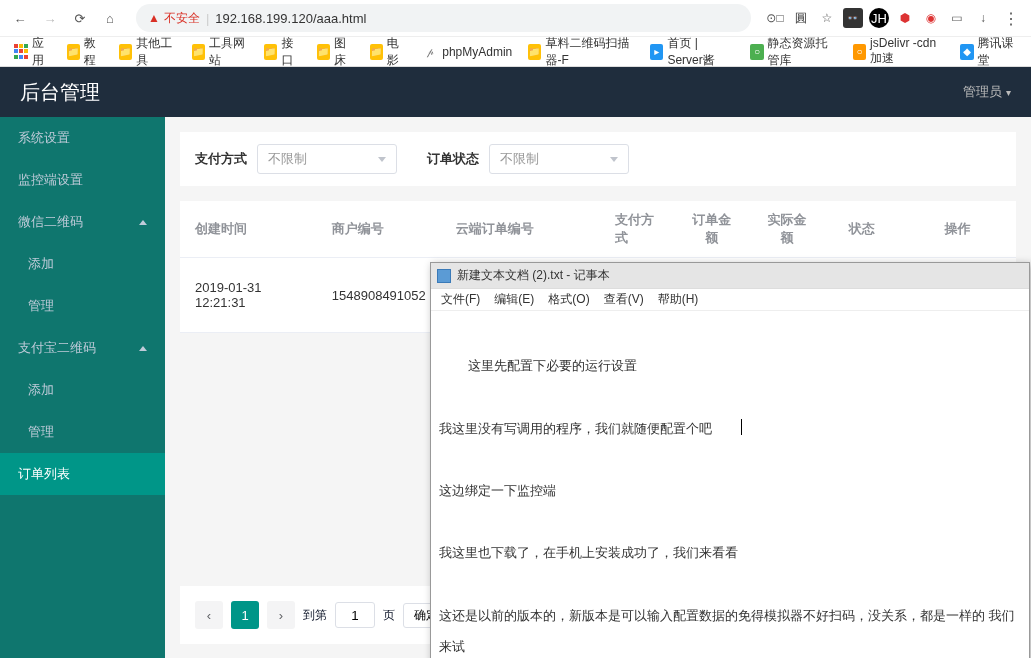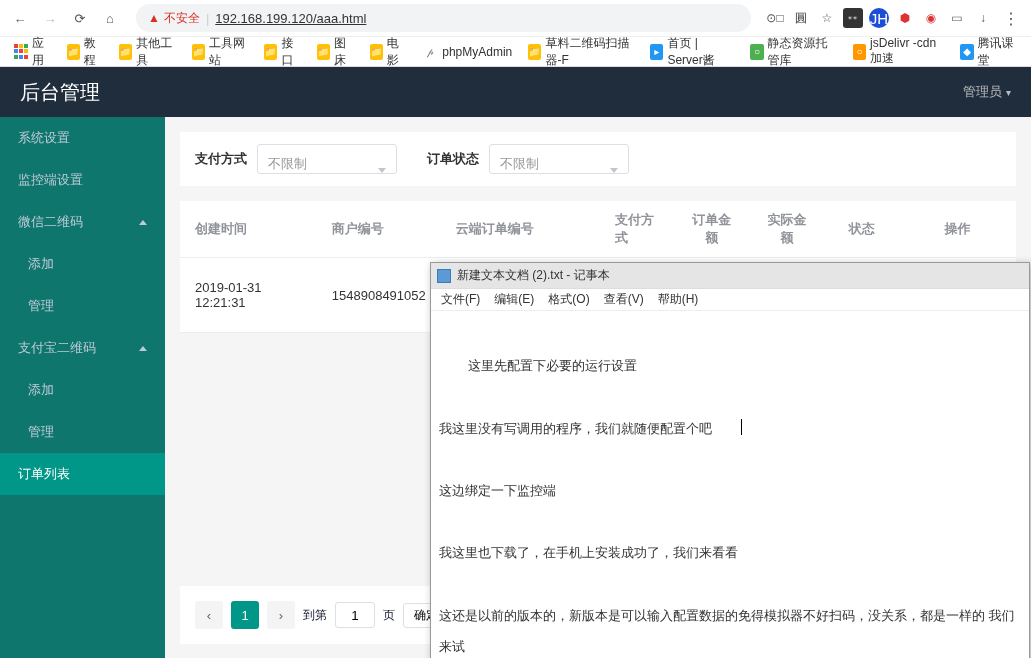--- a/index.html
+++ b/index.html
@@ -4,21 +4,21 @@
   <style>
     * { margin: 0; padding: 0; box-sizing: border-box; }
     body { font-family: "Microsoft YaHei", Arial, sans-serif; font-size: 13px; color: #333; background: #f5f5f5; overflow: hidden; }
     
     
     .browser-chrome { background: #fff; border-bottom: 1px solid #ddd; }
     .browser-toolbar { height: 36px; display: flex; align-items: center; padding: 0 8px; gap: 6px; }
     .nav-btn { width: 24px; height: 24px; display: flex; align-items: center; justify-content: center; color: #555; cursor: pointer; border-radius: 50%; }
     .url-bar { flex: 1; height: 28px; background: #f1f3f4; border-radius: 14px; display: flex; align-items: center; padding: 0 12px; gap: 6px; margin: 0 8px; }
     .warning { color: #d93025; font-size: 12px; display: flex; align-items: center; gap: 4px; }
-    .url-text { color: #333; font-size: 13px; text-decoration: underline; }
+    .url-text { color: #333; font-size: 13px; }
     .ext-icon { width: 20px; height: 20px; display: flex; align-items: center; justify-content: center; font-size: 12px; }
     .menu-dots { font-size: 16px; color: #555; padding: 0 4px; }
     
     
     .bookmarks-bar { height: 30px; display: flex; align-items: center; padding: 0 8px; gap: 4px; border-top: 1px solid #eee; }
     .bookmark { display: flex; align-items: center; gap: 4px; padding: 2px 6px; font-size: 12px; color: #333; cursor: pointer; border-radius: 3px; }
     .bm-icon { width: 16px; height: 16px; display: inline-flex; align-items: center; justify-content: center; font-size: 10px; }
     .bm-yellow { background: #ffc107; color: #fff; border-radius: 2px; }
     .bm-blue { background: #2196f3; color: #fff; border-radius: 2px; }
     .bm-green { background: #4caf50; color: #fff; border-radius: 2px; }
@@ -40,21 +40,21 @@
     .sidebar-section { padding: 12px 18px; display: flex; align-items: center; justify-content: space-between; cursor: pointer; }
     .arrow-up { border-left: 4px solid transparent; border-right: 4px solid transparent; border-bottom: 5px solid #bfcbd9; }
     
     
     .content { flex: 1; background: #f5f5f5; padding: 15px; position: relative; overflow: hidden; }
     
     
     .filter-row { background: #fff; padding: 12px 15px; display: flex; gap: 30px; margin-bottom: 15px; }
     .filter-group { display: flex; align-items: center; gap: 10px; }
     .filter-label { font-weight: bold; font-size: 13px; }
-    .select-box { width: 140px; height: 30px; border: 1px solid #dcdfe6; border-radius: 3px; display: flex; align-items: flex-end; justify-content: space-between; padding: 0 10px; color: #999; cursor: pointer; }
+    .select-box { width: 140px; height: 30px; border: 1px solid #dcdfe6; border-radius: 3px; display: flex; align-items: center; justify-content: space-between; padding: 0 10px; color: #999; cursor: pointer; }
     .caret-down { border-left: 4px solid transparent; border-right: 4px solid transparent; border-top: 5px solid #c0c4cc; }
     
     
     .data-table { width: 100%; background: #fff; border-collapse: collapse; }
     .data-table th { background: #fff; padding: 10px 15px; text-align: left; font-weight: bold; border-bottom: 1px solid #ebeef5; font-size: 13px; color: #909399; }
     .data-table td { padding: 12px 15px; border-bottom: 1px solid #ebeef5; font-size: 13px; }
     .status-warn { color: #e6a23c; }
     .btn-small { display: inline-block; padding: 4px 10px; background: #009688; color: #fff; border-radius: 3px; font-size: 12px; cursor: pointer; margin: 0 2px; }
     
     
@@ -89,21 +89,21 @@
         <span>▲</span>
         <span>不安全</span>
       </span>
       <span style="color:#ccc">|</span>
       <span class="url-text">192.168.199.120/aaa.html</span>
     </div>
     <div class="ext-icon" style="color:#555">⊙□</div>
     <div class="ext-icon">圓</div>
     <div class="ext-icon" style="color:#555">☆</div>
     <div class="ext-icon" style="background:#333;color:#fff;border-radius:3px;font-size:9px">👓</div>
-    <div class="ext-icon" style="background:#1d4ed8;color:#fff;border-radius:50%;font-size:15px">JH</div>
+    <div class="ext-icon" style="background:#000000;color:#fff;border-radius:50%;font-size:13px">JH</div>
     <div class="ext-icon" style="color:#d33">⬢</div>
     <div class="ext-icon" style="color:#d33">◉</div>
     <div class="ext-icon" style="color:#555">▭</div>
     <div class="ext-icon" style="color:#555">↓</div>
     <div class="menu-dots">⋮</div>
   </div>
   <div class="bookmarks-bar">
     <div class="bookmark">
       <span class="bm-icon" style="display:grid;grid-template-columns:repeat(3,4px);gap:1px">
           <span style="background:#ea4335;width:4px;height:4px"></span>

